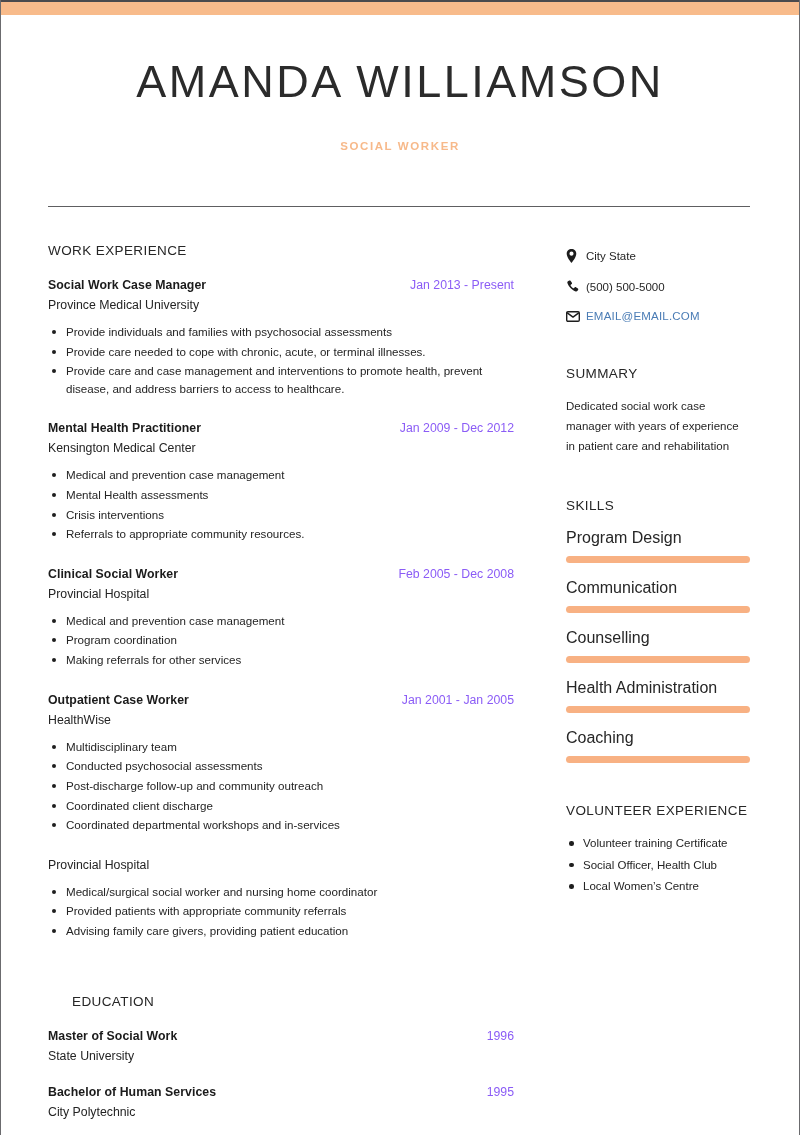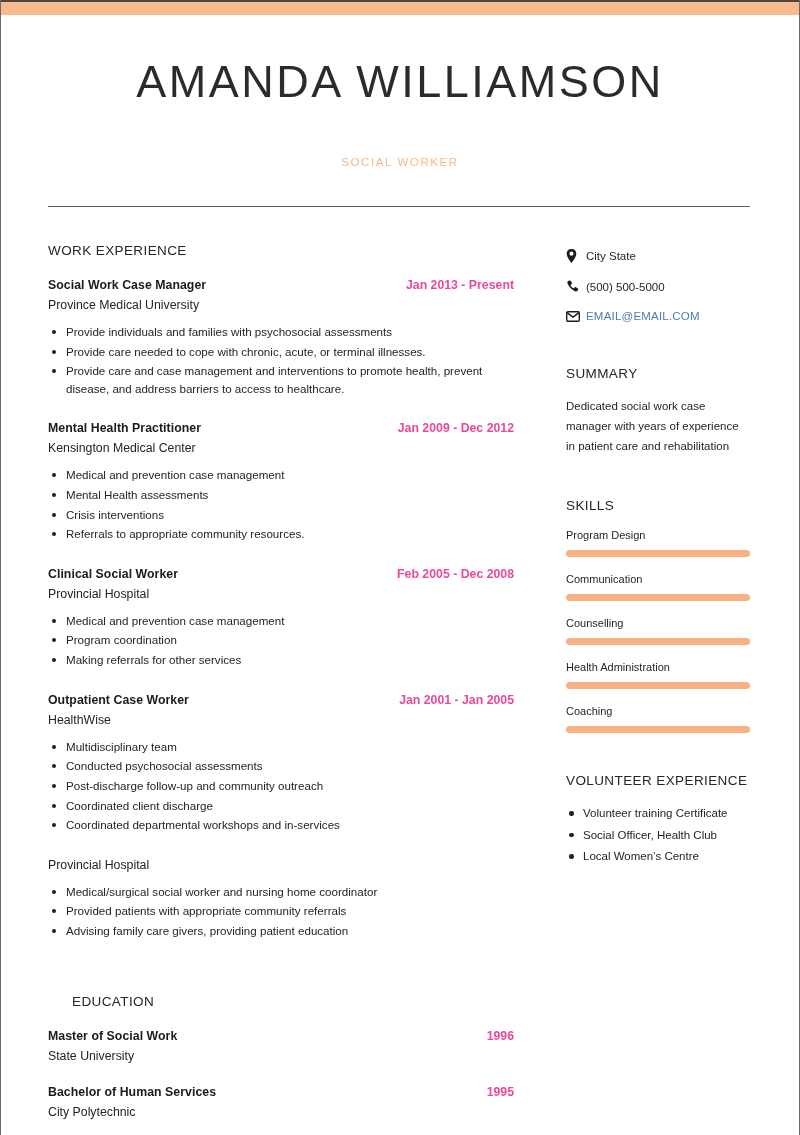--- a/index.html
+++ b/index.html
@@ -60,24 +60,24 @@
     margin: 0;
     padding-top: 44px;
     font-size: 45px;
     font-weight: 300;
     letter-spacing: 2.5px;
     color: #2b2b2b;
     line-height: 1;
     white-space: nowrap;
   }
   .job-title {
-    margin: 16px;
+    margin: 0;
     padding-top: 36px;
     font-size: 11.5px;
-    font-weight: 400;
+    font-weight: 700;
     letter-spacing: 1.6px;
     color: #f7b98a;
   }
 
   .header-rule {
     position: absolute;
     left: 48px; top: 206px;
     width: 702px; height: 1px;
     background: #5e5e61;
   }
@@ -116,22 +116,22 @@
     align-items: baseline;
   }
   .entry-role {
     font-size: 12.3px;
     font-weight: bold;
     color: #1b1b1b;
     letter-spacing: 0.05px;
   }
   .entry-dates {
     font-size: 12.3px;
-    font-weight: 700;
-    color: #ec4899;
+    font-weight: 400;
+    color: #8b5cf6;
     white-space: nowrap;
     text-align: right;
   }
   .entry-org {
     font-size: 12.3px;
     font-weight: 400;
     color: #242424;
     margin-top: 6px;
   }
 
@@ -202,21 +202,21 @@
   }
 
   
   .skills-wrap {
     margin-bottom: 40px;
   }
   .skill {
     margin-bottom: 16px;
   }
   .skill-label {
-    font-size: 11px;
+    font-size: 16px;
     color: #262626;
     margin-bottom: 9px;
   }
   .skill-track {
     width: 100%;
     height: 7px;
     border-radius: 4px;
     background: transparent;
   }
   .skill-fill {

